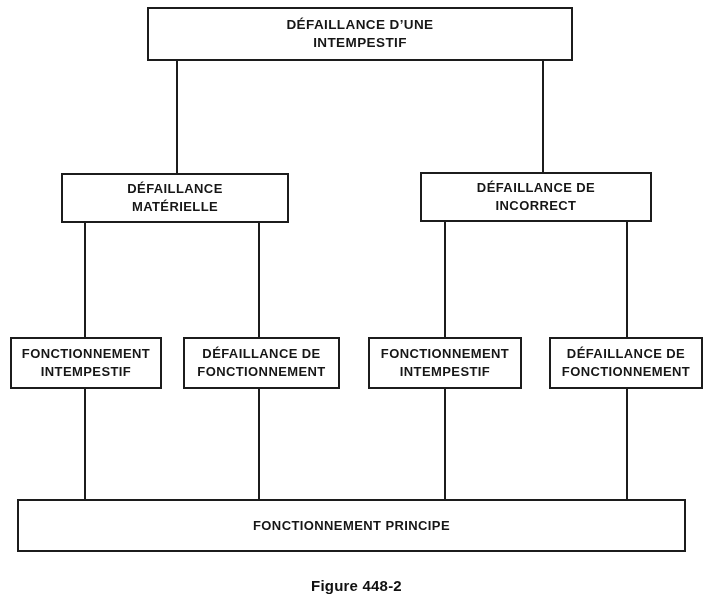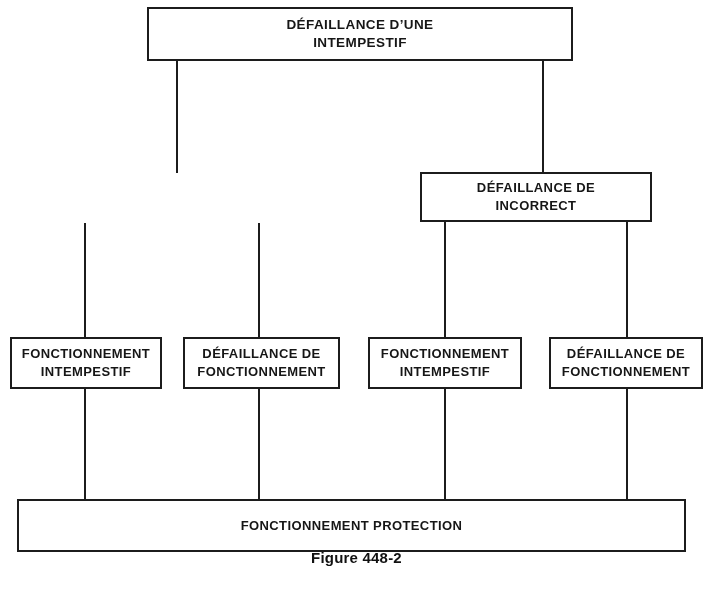--- a/index.html
+++ b/index.html
@@ -55,21 +55,21 @@
   .c4  { left: 258px; top: 223px; height: 114px; }
   .c5  { left: 444px; top: 222px; height: 115px; }
   .c6  { left: 626px; top: 222px; height: 115px; }
   .c7  { left: 84px;  top: 389px; height: 110px; }
   .c8  { left: 258px; top: 389px; height: 110px; }
   .c9  { left: 444px; top: 389px; height: 110px; }
   .c10 { left: 626px; top: 389px; height: 110px; }
   .caption {
     position: absolute;
     left: 0;
-    top: 549px;
+    top: 577px;
     width: 713px;
     text-align: center;
     font-weight: bold;
     font-size: 15px;
     letter-spacing: 0.2px;
     color: #111111;
   }
 </style>
 </head>
 <body>
@@ -85,20 +85,24 @@
   <div class="line c7"></div>
   <div class="line c8"></div>
   <div class="line c9"></div>
   <div class="line c10"></div>
 
   <div class="node root n-root">
     <span>DÉFAILLANCE D’UNE</span>
     <span>INTEMPESTIF</span>
   </div>
 
+  <div class="node n-material">
+    <span>DÉFAILLANCE</span>
+    <span>MATÉRIELLE</span>
+  </div>
   <div class="node n-principle">
     <span>DÉFAILLANCE DE</span>
     <span>INCORRECT</span>
   </div>
 
   <div class="node n-leaf1">
     <span>FONCTIONNEMENT</span>
     <span>INTEMPESTIF</span>
   </div>
   <div class="node n-leaf2">
@@ -108,18 +112,18 @@
   <div class="node n-leaf3">
     <span>FONCTIONNEMENT</span>
     <span>INTEMPESTIF</span>
   </div>
   <div class="node n-leaf4">
     <span>DÉFAILLANCE DE</span>
     <span>FONCTIONNEMENT</span>
   </div>
 
   <div class="node n-incorrect">
-    <span>FONCTIONNEMENT PROTECTION</span>
+    <span>FONCTIONNEMENT PRINCIPE</span>
   </div>
 
   <div class="caption">Figure 448-2</div>
 
 </div>
 
 </body></html>

